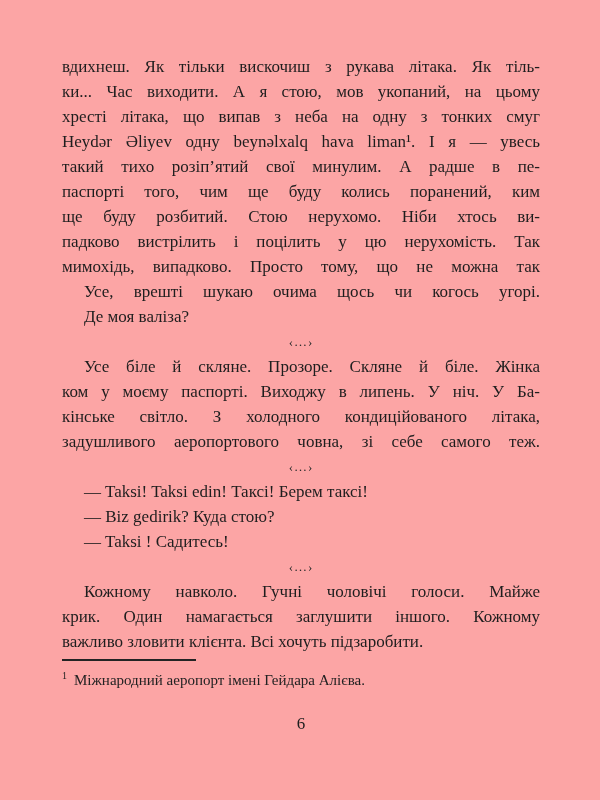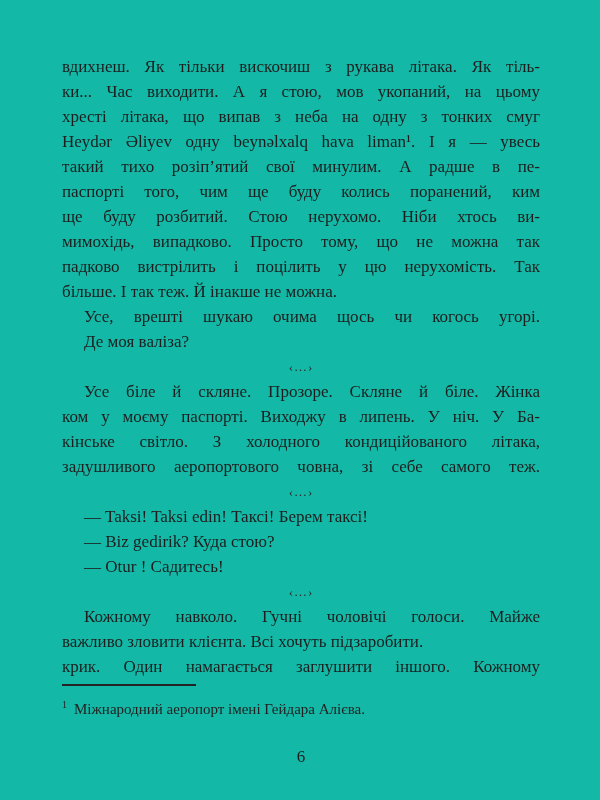--- a/index.html
+++ b/index.html
@@ -5,21 +5,21 @@
   html, body { margin: 0; padding: 0; }
   body {
     width: 600px; height: 800px;
     background: #f6f6f4;
     font-family: "Liberation Serif", "DejaVu Serif", serif;
   }
   .page {
     position: relative;
     width: 600px; height: 800px;
     box-sizing: border-box;
-    background: #14b8a6;
+    background: #fca5a5;
     color: #1e1e1e;
     padding: 54px 60px 0 62px;
     overflow: hidden;
     font-size: 17px;
     line-height: 25px;
   }
   .ln {
     text-align: justify;
     text-align-last: justify;
     white-space: normal;
@@ -37,21 +37,21 @@
     color: #2b2b2b;
   }
   .footnote-rule {
     width: 134px;
     border: 0;
     border-top: 2px solid #232323;
     margin: 5px 0 4px 0;
   }
   .footnote {
     font-size: 15px;
-    line-height: 29px;
+    line-height: 22px;
     text-align: right;
     text-align-last: left;
     color: #222;
   }
   .fn-marker {
     font-size: 10px;
     vertical-align: super;
     margin-right: 7px;
   }
   .page-number {
@@ -68,23 +68,22 @@
   <div>
 
     <div>
       <div class="ln">вдихнеш. Як тільки вискочиш з рукава літака. Як тіль-</div>
       <div class="ln">ки... Час виходити. А я стою, мов укопаний, на цьому</div>
       <div class="ln">хресті літака, що випав з неба на одну з тонких смуг</div>
       <div class="ln">Heydər Əliyev одну beynəlxalq hava liman¹. І я — увесь</div>
       <div class="ln">такий тихо розіп’ятий свої минулим. А радше в пе-</div>
       <div class="ln">паспорті того, чим ще буду колись поранений, ким</div>
       <div class="ln">ще буду розбитий. Стою нерухомо. Ніби хтось ви-</div>
+      <div class="ln">падково вистрілить і поцілить у цю нерухомість. Так</div>
       <div class="ln">мимохідь, випадково. Просто тому, що не можна так</div>
-      <div class="ln">падково вистрілить і поцілить у цю нерухомість. Так</div>
-      <div class="ln left">більше. І так теж. Й інакше не можна.</div>
     </div>
 
     <div>
       <div class="ln ind">Усе, врешті шукаю очима щось чи когось угорі.</div>
       <div class="ln ind left">Де моя валіза?</div>
     </div>
 
     <div class="sep">‹…›</div>
 
     <div>
@@ -92,29 +91,29 @@
       <div class="ln">ком у моєму паспорті. Виходжу в липень. У ніч. У Ба-</div>
       <div class="ln">кінське світло. З холодного кондиційованого літака,</div>
       <div class="ln">задушливого аеропортового човна, зі себе самого теж.</div>
     </div>
 
     <div class="sep">‹…›</div>
 
     <div>
       <div class="ln ind left">— Taksi! Taksi edin! Таксі! Берем таксі!</div>
       <div class="ln ind left">— Biz gedirik? Куда стою?</div>
-      <div class="ln ind left">— Otur ! Садитесь!</div>
+      <div class="ln ind left">— Taksi ! Садитесь!</div>
     </div>
 
     <div class="sep">‹…›</div>
 
     <div>
       <div class="ln ind">Кожному навколо. Гучні чоловічі голоси. Майже</div>
+      <div class="ln">крик. Один намагається заглушити іншого. Кожному</div>
       <div class="ln left">важливо зловити клієнта. Всі хочуть підзаробити.</div>
-      <div class="ln">крик. Один намагається заглушити іншого. Кожному</div>
     </div>
 
     <hr class="footnote-rule">
 
     <div class="footnote">
       <span class="fn-marker">1</span><span>Міжнародний аеропорт імені Гейдара Алієва.</span>
     </div>
 
     <div class="page-number">6</div>
 

